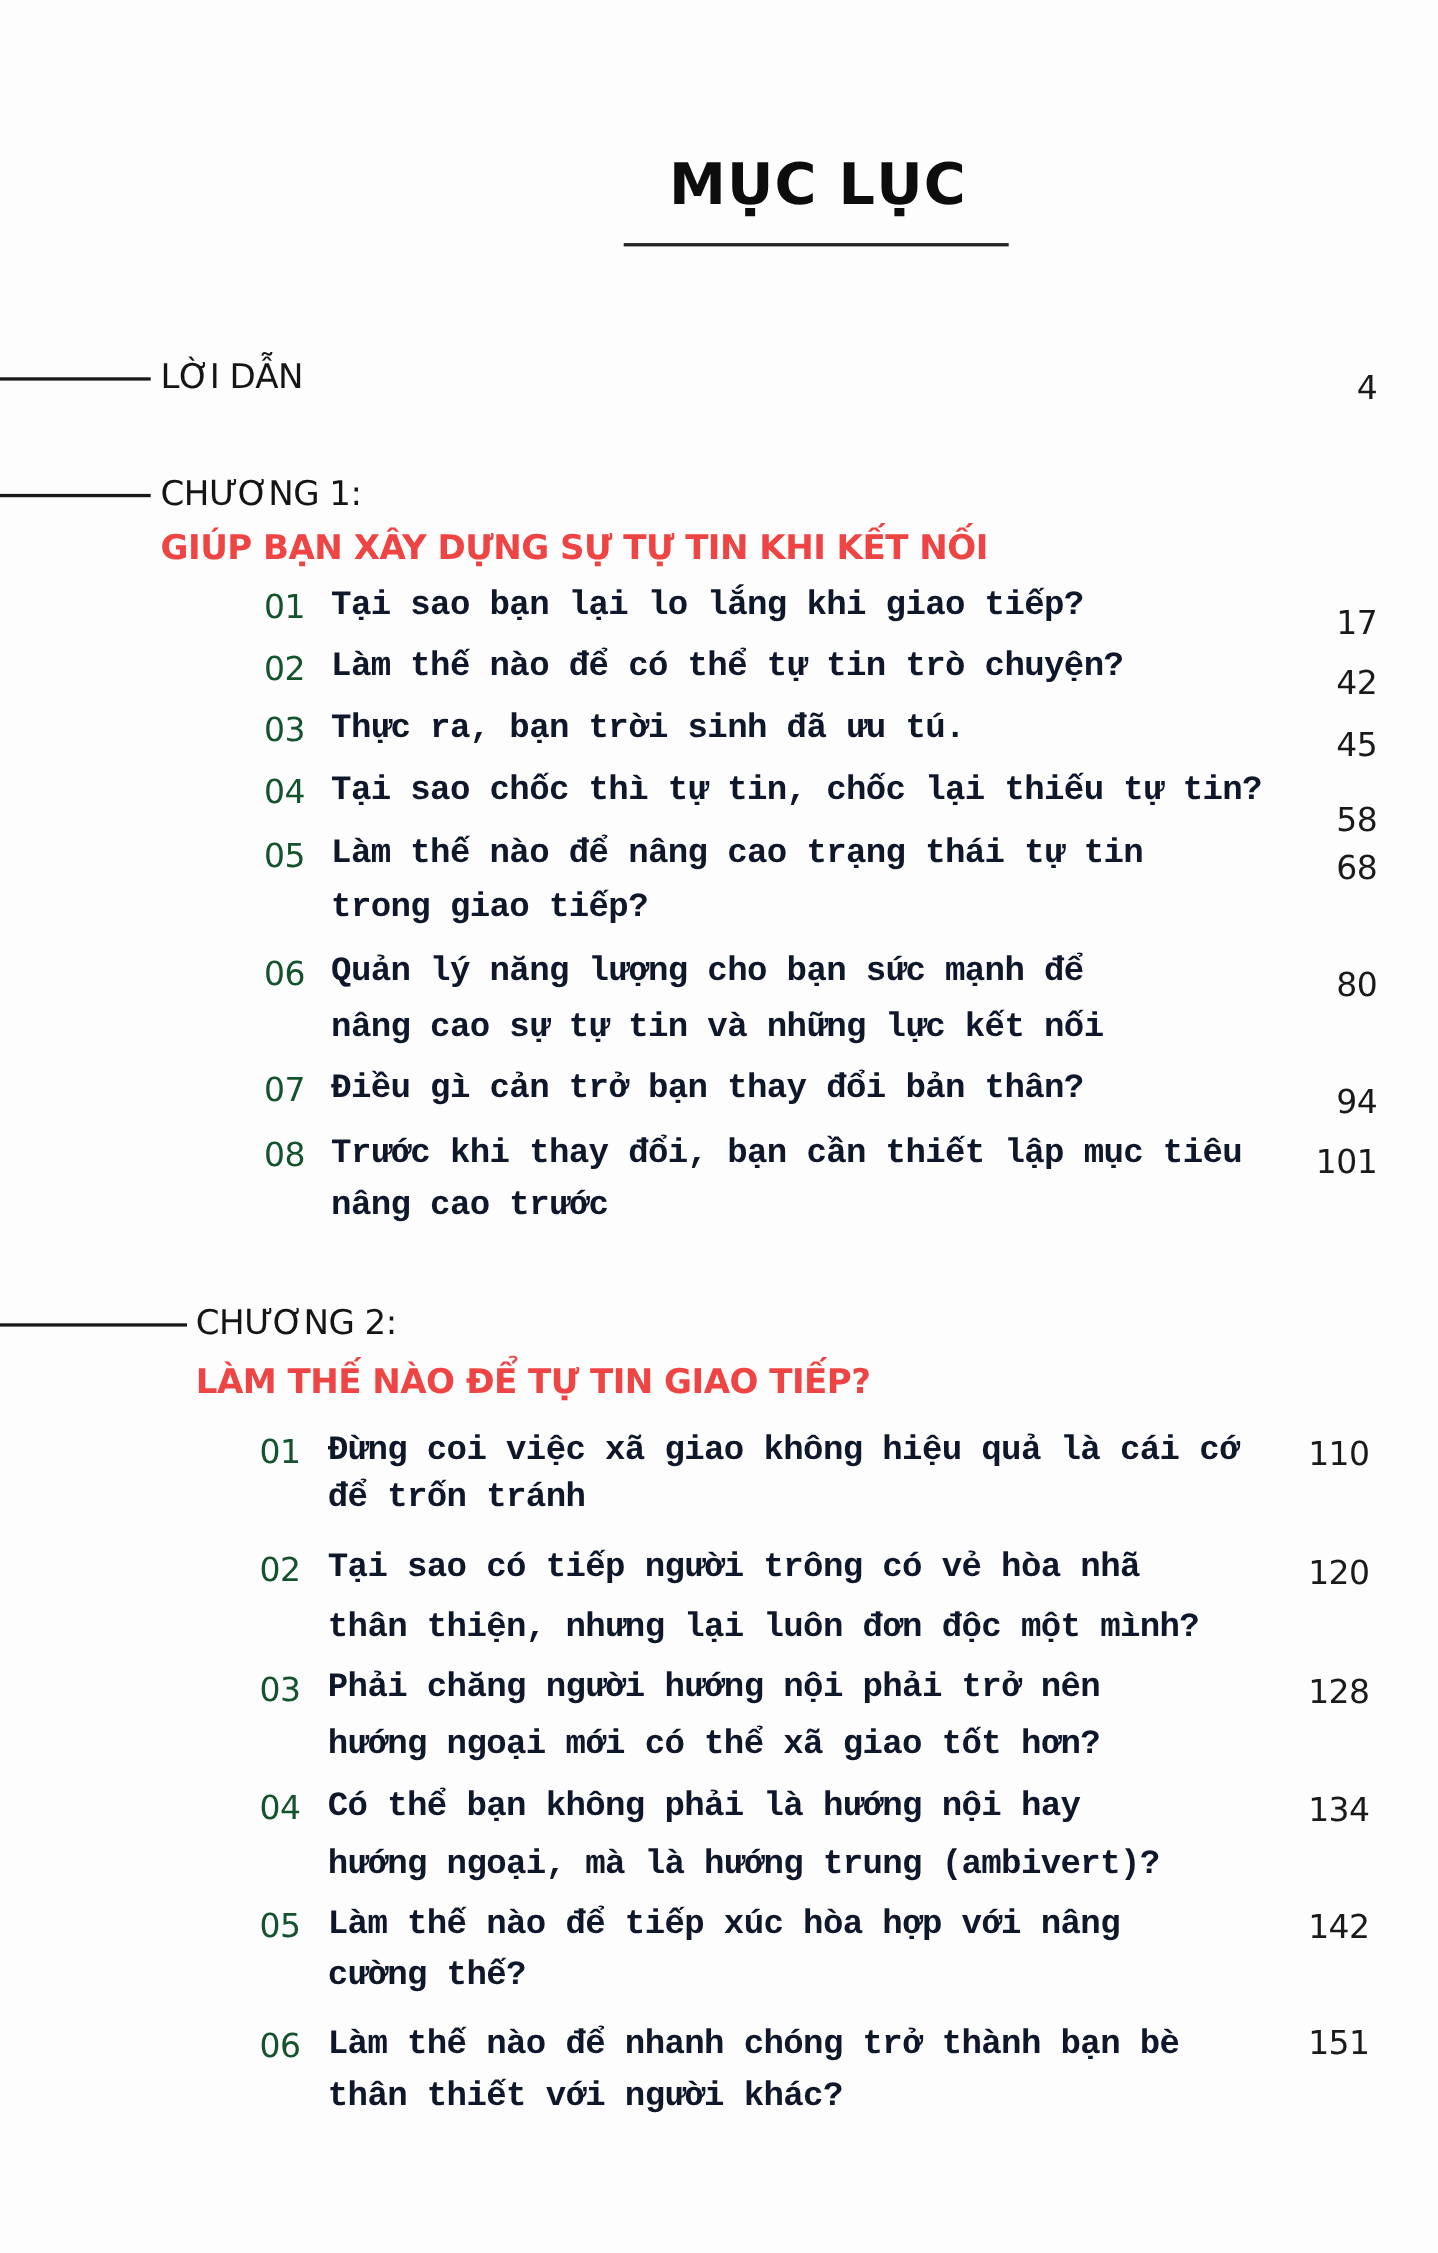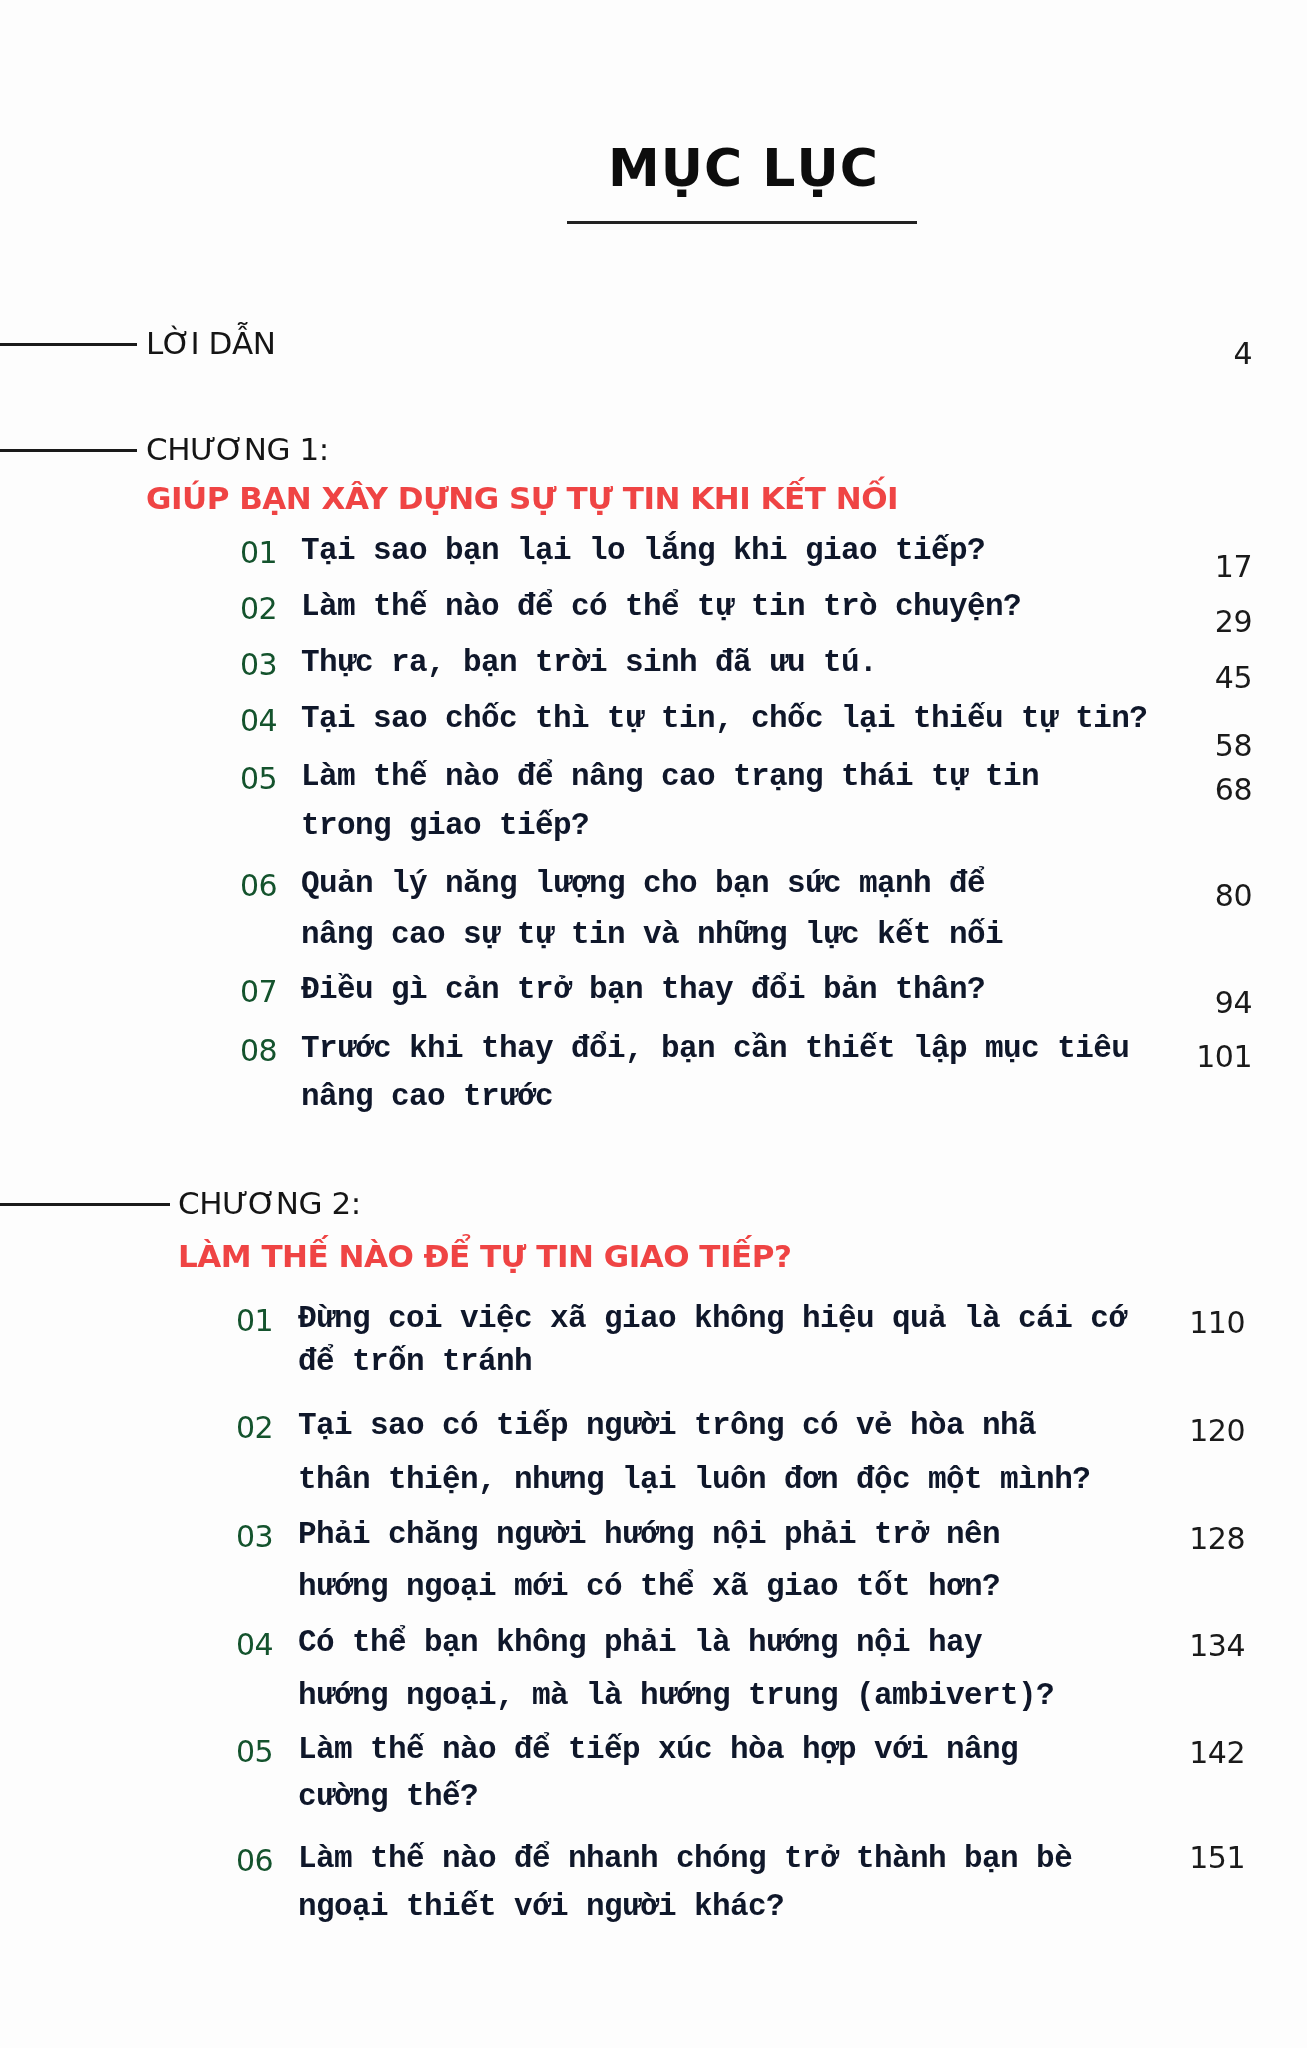--- a/index.html
+++ b/index.html
@@ -36,21 +36,21 @@
 
 <div>
   <div>
     <div class="abs num" style="left:240px;top:535px;">01</div>
     <div class="abs item" style="left:301px;top:535px;">Tại sao bạn lại lo lắng khi giao tiếp?</div>
     <div class="abs page" style="left:1132px;top:549px;">17</div>
   </div>
   <div>
     <div class="abs num" style="left:240px;top:591px;">02</div>
     <div class="abs item" style="left:301px;top:591px;">Làm thế nào để có thể tự tin trò chuyện?</div>
-    <div class="abs page" style="left:1132px;top:604px;">29</div>
+    <div class="abs page" style="left:1132px;top:604px;">42</div>
   </div>
   <div>
     <div class="abs num" style="left:240px;top:647px;">03</div>
     <div class="abs item" style="left:301px;top:647px;">Thực ra, bạn trời sinh đã ưu tú.</div>
     <div class="abs page" style="left:1132px;top:660px;">45</div>
   </div>
   <div>
     <div class="abs num" style="left:240px;top:703px;">04</div>
     <div class="abs item" style="left:301px;top:703px;">Tại sao chốc thì tự tin, chốc lại thiếu tự tin?</div>
     <div class="abs page" style="left:1132px;top:716px;margin-top:12px;">58</div>
@@ -111,16 +111,16 @@
   </div>
   <div>
     <div class="abs num" style="left:236px;top:1734px;">05</div>
     <div class="abs item" style="left:298px;top:1734px;">Làm thế nào để tiếp xúc hòa hợp với nâng</div>
     <div class="abs item" style="left:298px;top:1781px;">cường thế?</div>
     <div class="abs page" style="left:1125px;top:1735px;">142</div>
   </div>
   <div>
     <div class="abs num" style="left:236px;top:1843px;">06</div>
     <div class="abs item" style="left:298px;top:1843px;">Làm thế nào để nhanh chóng trở thành bạn bè</div>
-    <div class="abs item" style="left:298px;top:1891px;">ngoại thiết với người khác?</div>
+    <div class="abs item" style="left:298px;top:1891px;">thân thiết với người khác?</div>
     <div class="abs page" style="left:1125px;top:1840px;">151</div>
   </div>
 </div>
 
 </body></html>

